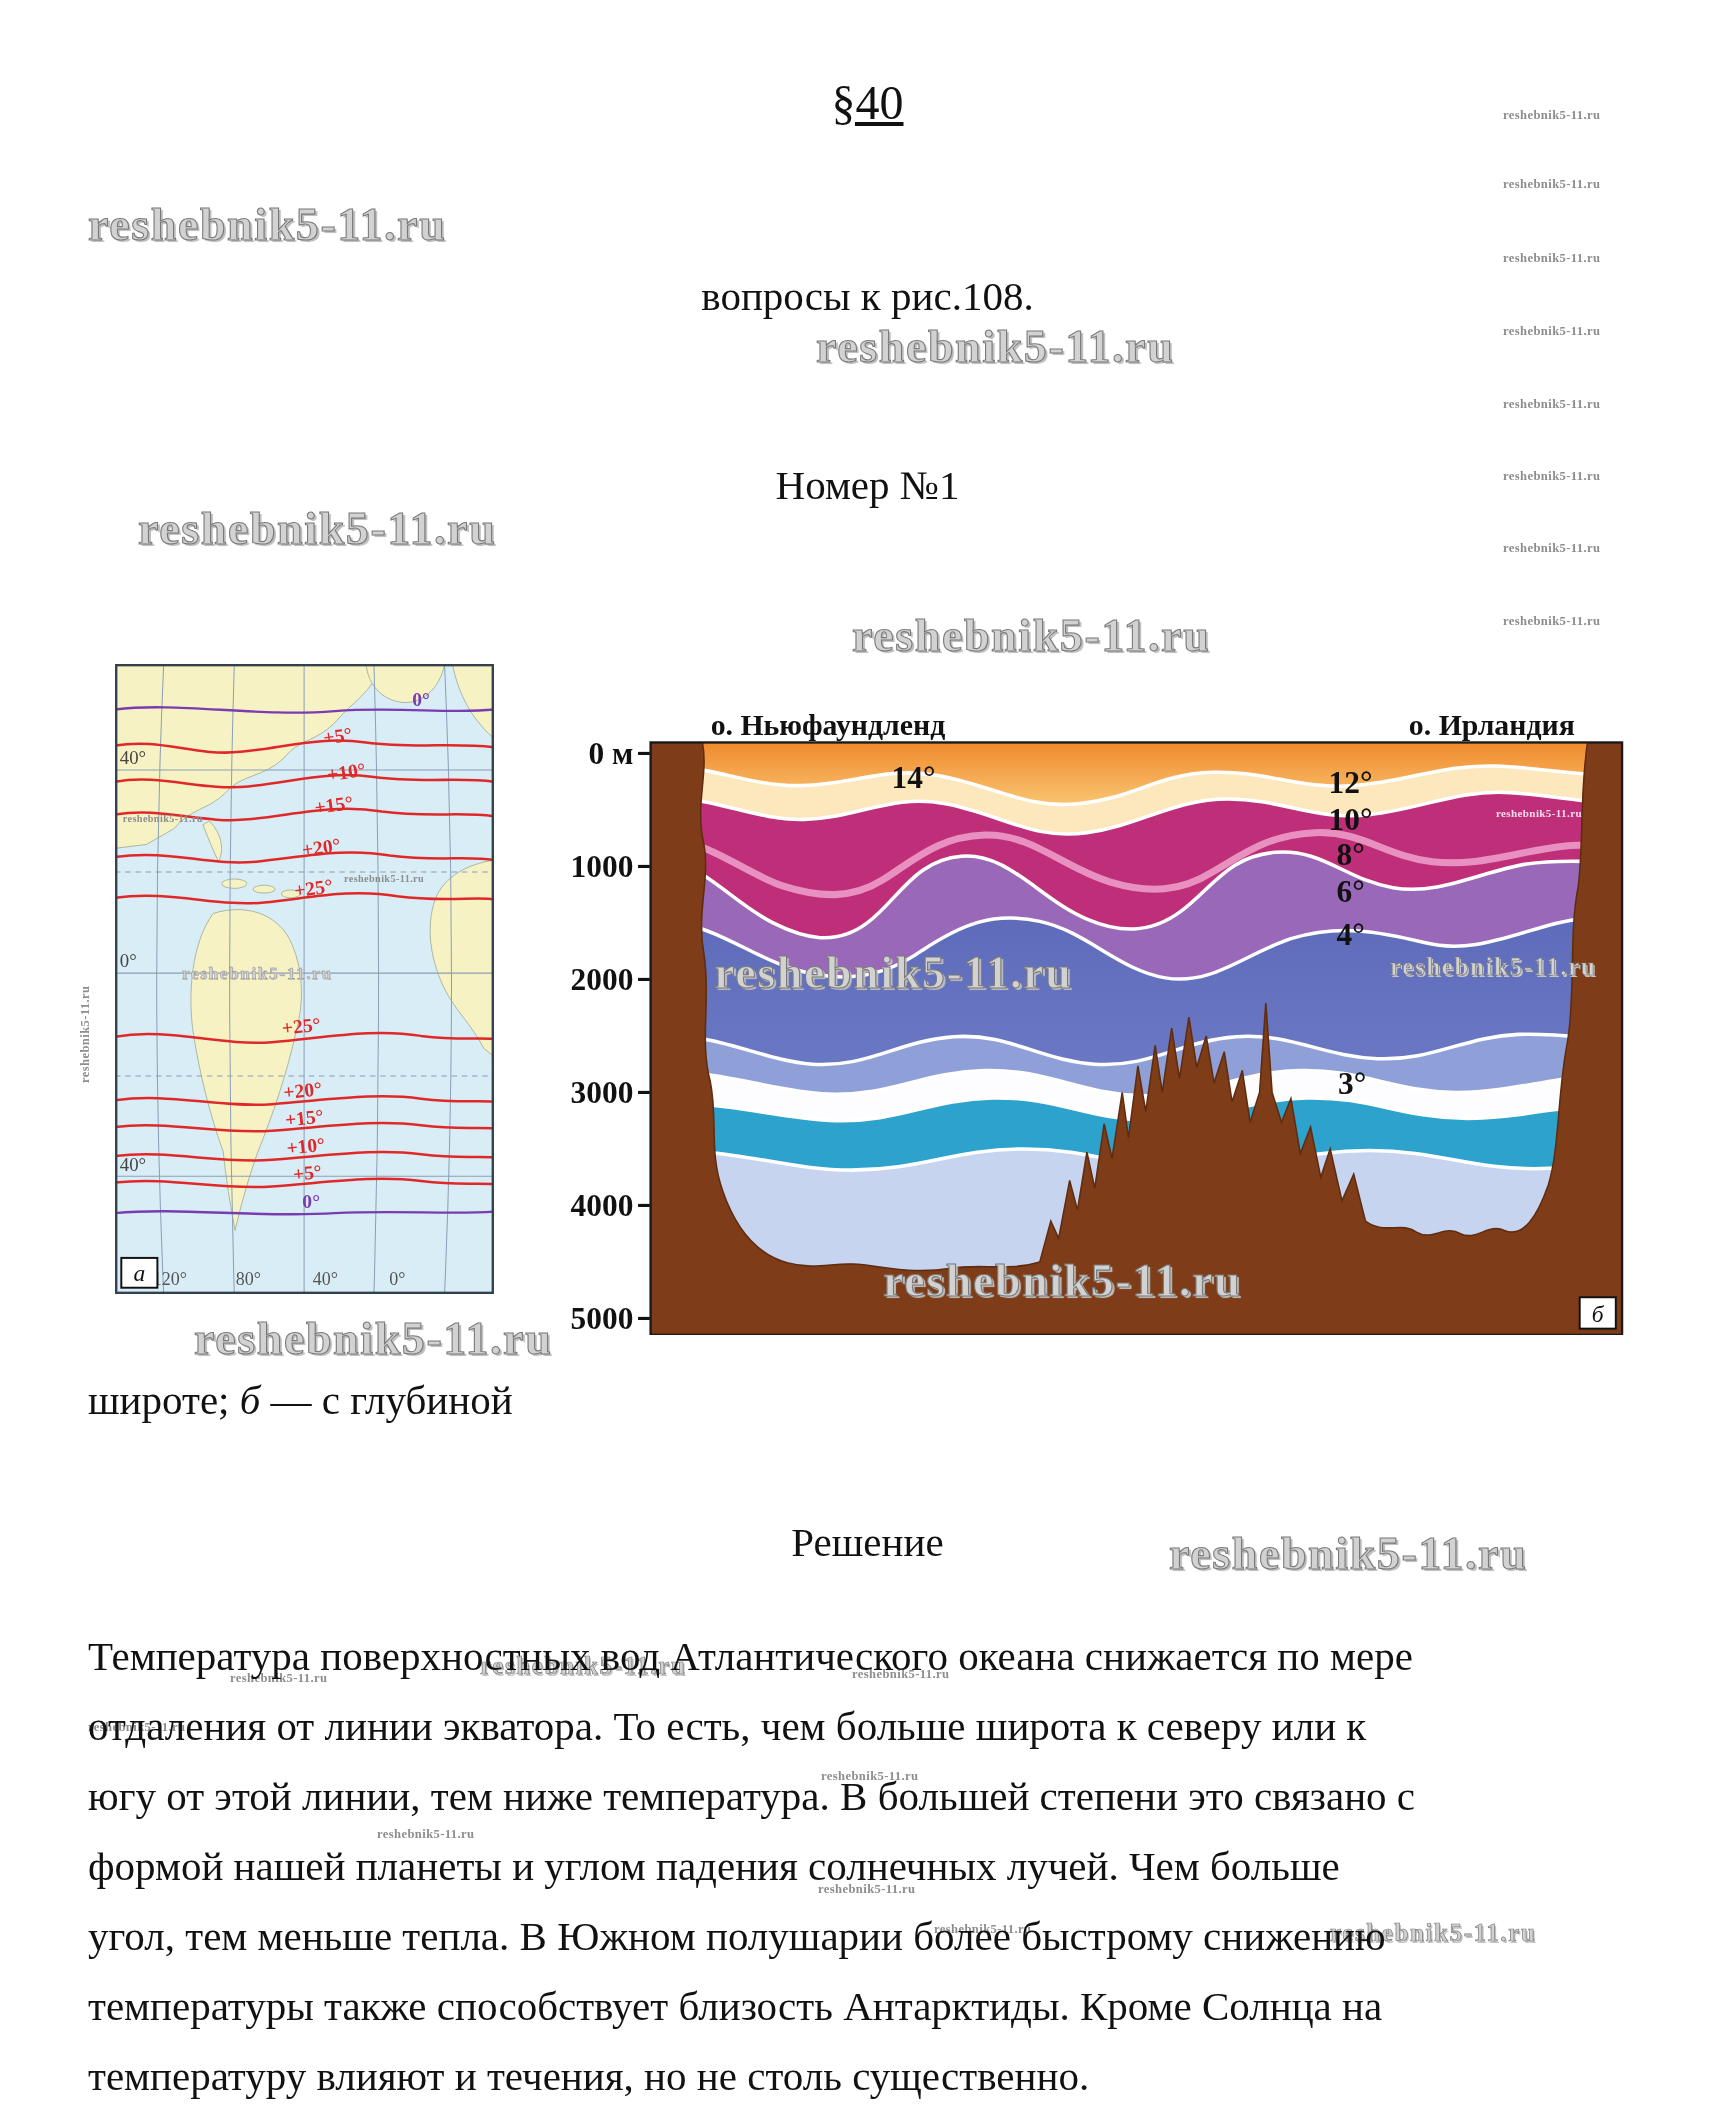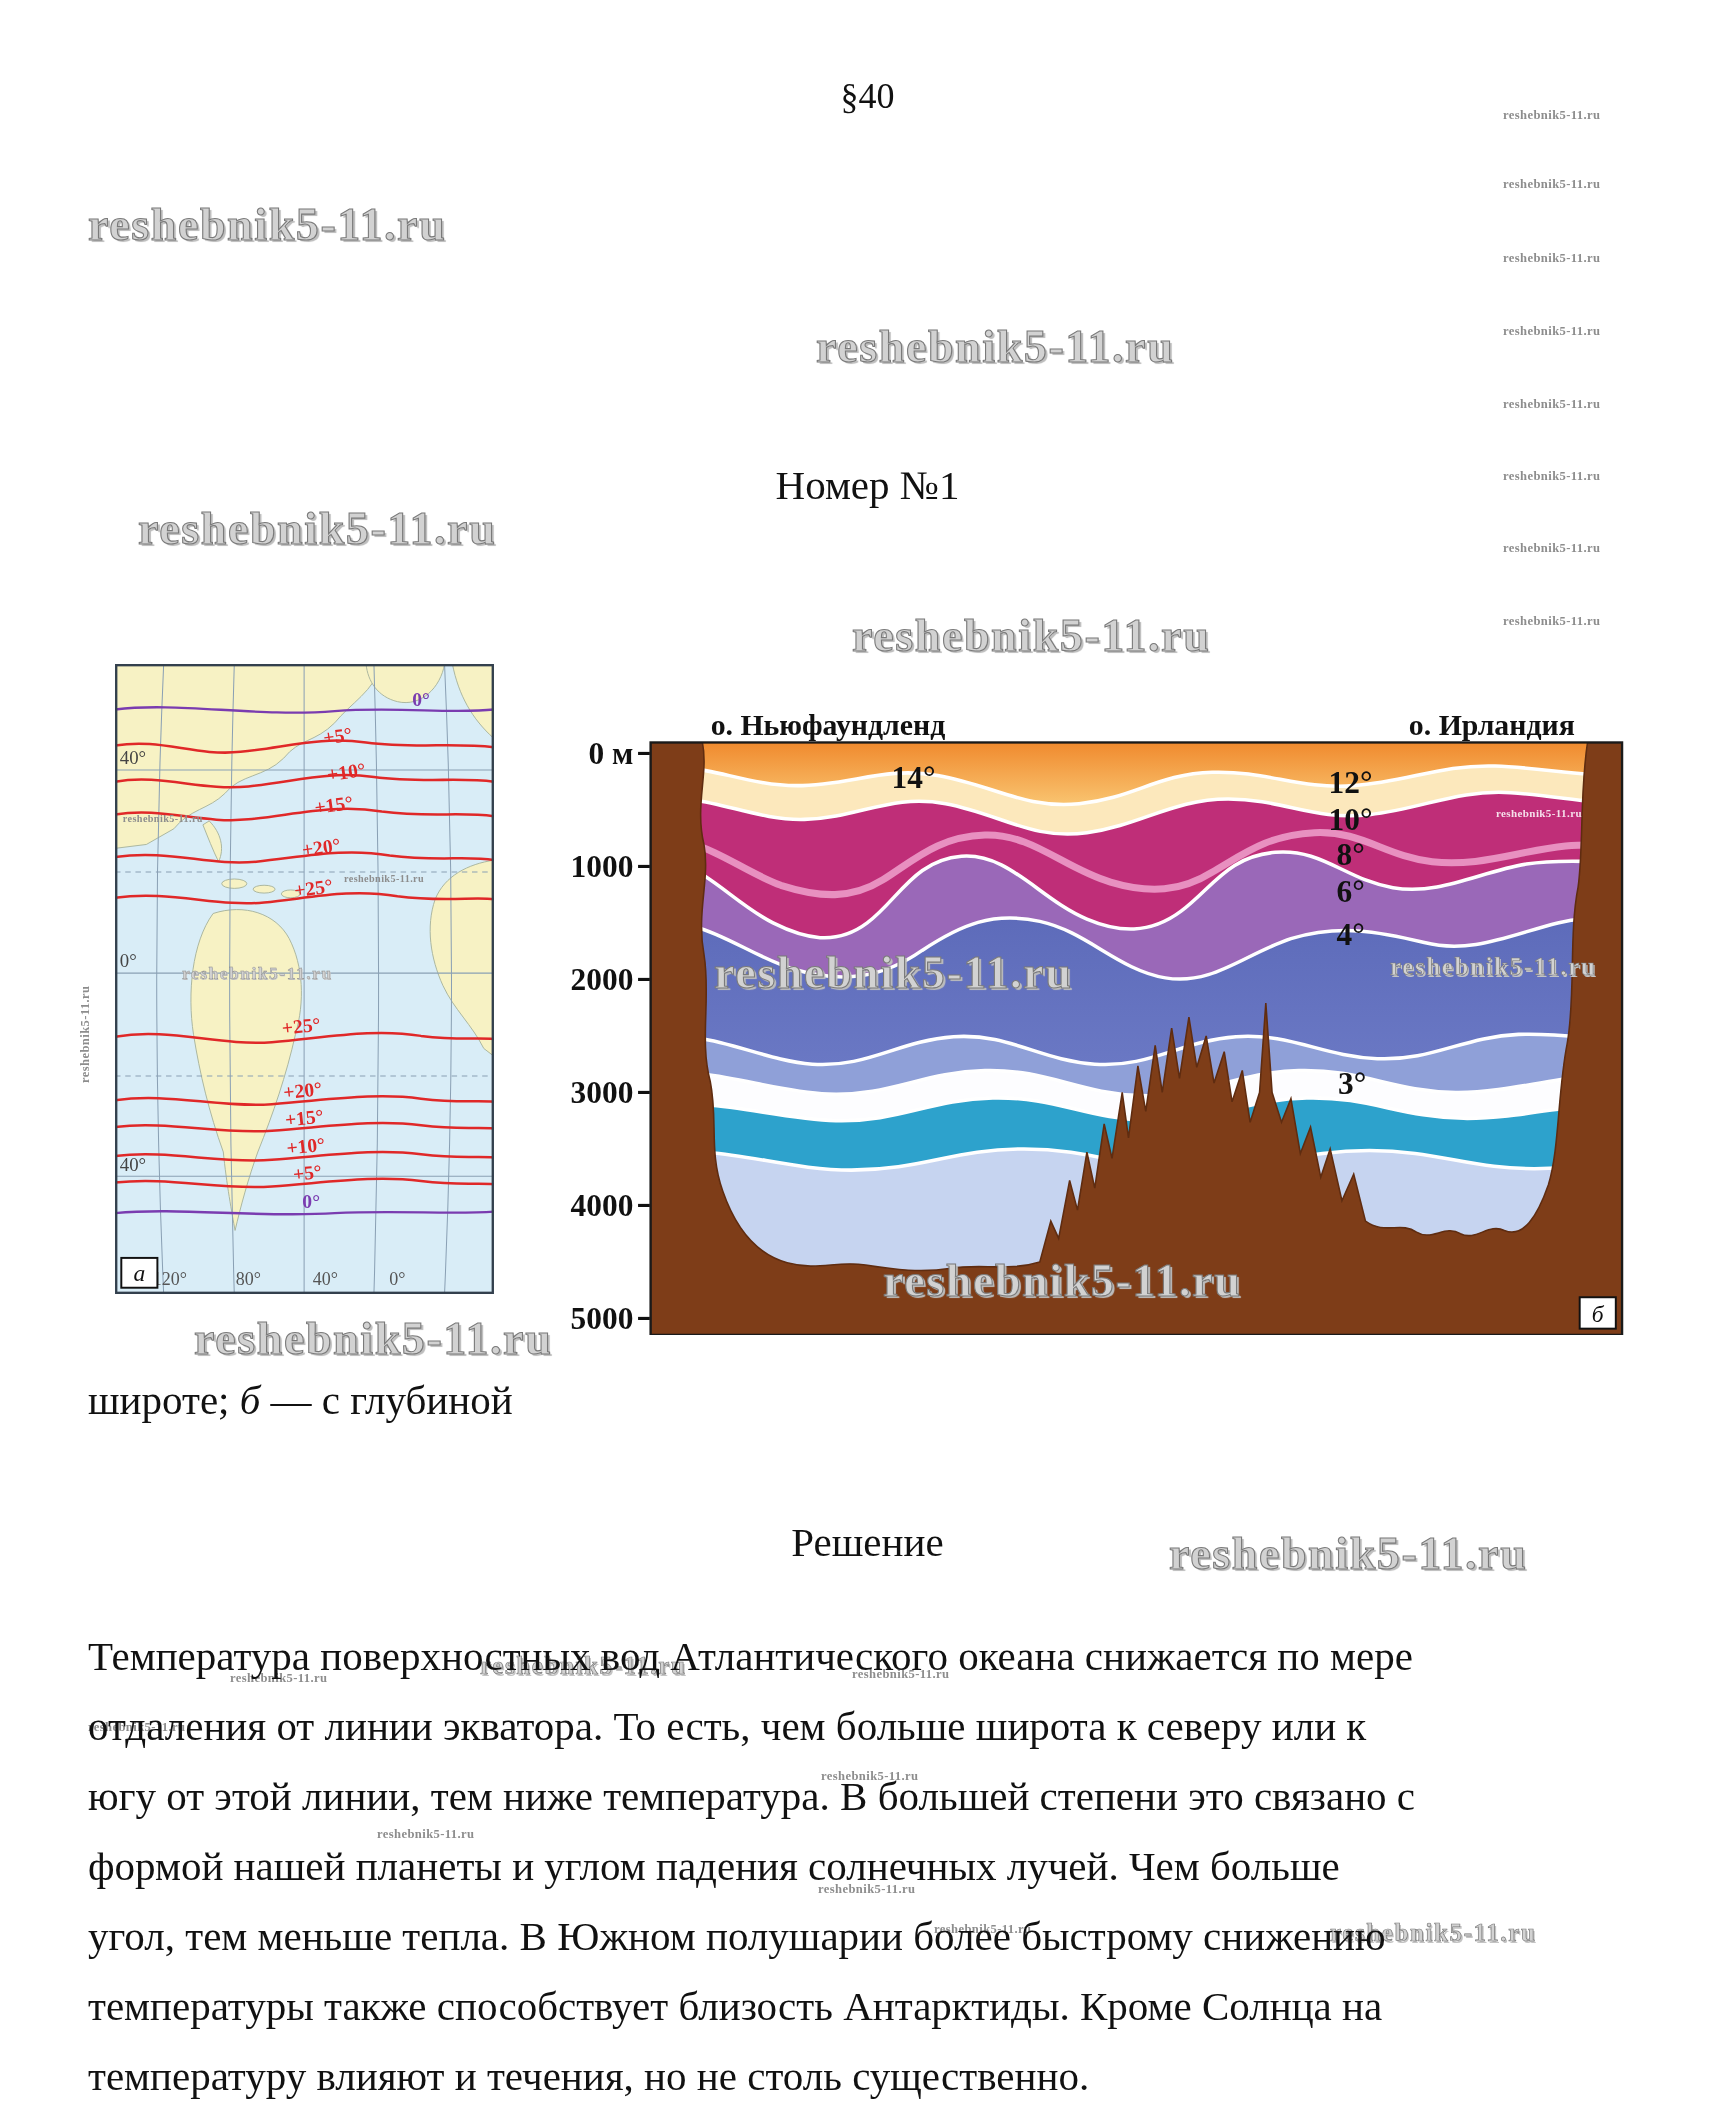--- a/index.html
+++ b/index.html
@@ -8,21 +8,21 @@
     width:1735px;
     height:2119px;
     background:#ffffff;
     font-family:"Liberation Serif","DejaVu Serif",serif;
     color:#111;
     overflow:hidden;
   }
   .abs{position:absolute;}
   .center{left:0;right:0;text-align:center;}
   .txt{font-size:41px;line-height:58px;white-space:nowrap;}
-  .h1{font-size:36px;}
+  .h1{font-size:48px;text-decoration:underline;}
   
   .wm{
     position:absolute;
     font-family:"Liberation Serif","DejaVu Serif",serif;
     font-weight:bold;
     color:#d2d2d2;
     -webkit-text-stroke:1.1px #7a7a7a;
     text-shadow:2.4px 2.4px 0.8px #bdbdbd;
     letter-spacing:1.6px;
     white-space:nowrap;
@@ -71,20 +71,21 @@
 
   <div class="wm wm-tiny" style="left:230px;top:1671px;">reshebnik5-11.ru</div>
   <div class="wm wm-tiny" style="left:852px;top:1667px;">reshebnik5-11.ru</div>
   <div class="wm wm-tiny" style="left:88px;top:1720px;">reshebnik5-11.ru</div>
   <div class="wm wm-tiny" style="left:821px;top:1769px;">reshebnik5-11.ru</div>
   <div class="wm wm-tiny" style="left:377px;top:1827px;">reshebnik5-11.ru</div>
   <div class="wm wm-tiny" style="left:818px;top:1882px;">reshebnik5-11.ru</div>
   <div class="wm wm-tiny" style="left:934px;top:1922px;">reshebnik5-11.ru</div>
   <div class="wm wm-tiny wm-vert" style="left:78px;top:1083px;">reshebnik5-11.ru</div>
 
+  <div class="abs center txt" style="top:267px;">вопросы к рис.108.</div>
   <div class="abs center txt" style="top:456px;">Номер №1</div>
 
 
   <div class="fig-map">
     <svg viewBox="0 0 483 803" width="379" height="630">
 
       <rect x="0" y="0" width="483" height="803" fill="#d9edf7"></rect>
 
       <g fill="#f7f2c4" stroke="#a8b49c" stroke-width="1.2">
         <path d="M0,0 H340 C330,35 300,50 280,75 C255,100 235,95 215,120 C190,145 160,140 140,165 C120,185 95,185 75,210 L40,230 L0,235 Z"></path>

